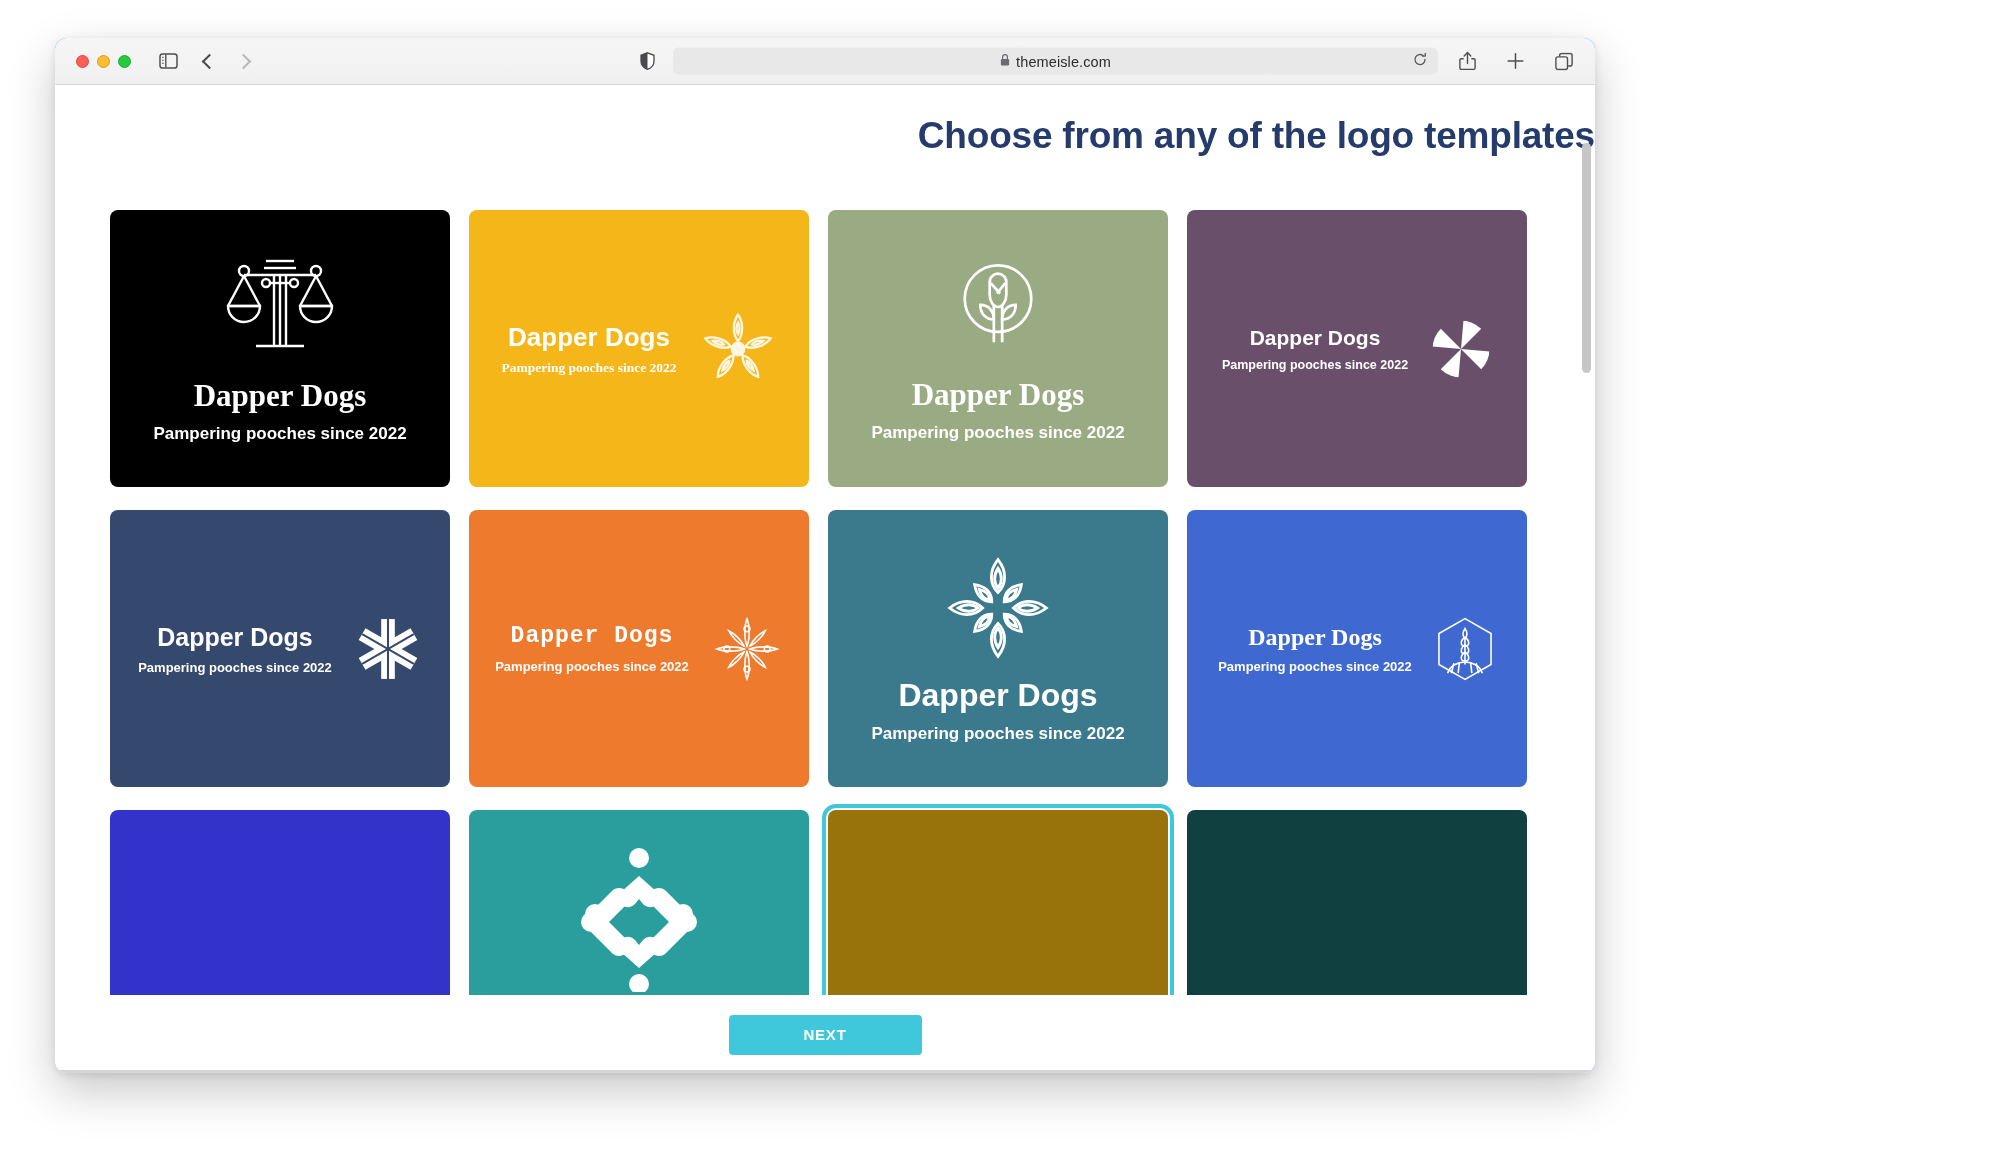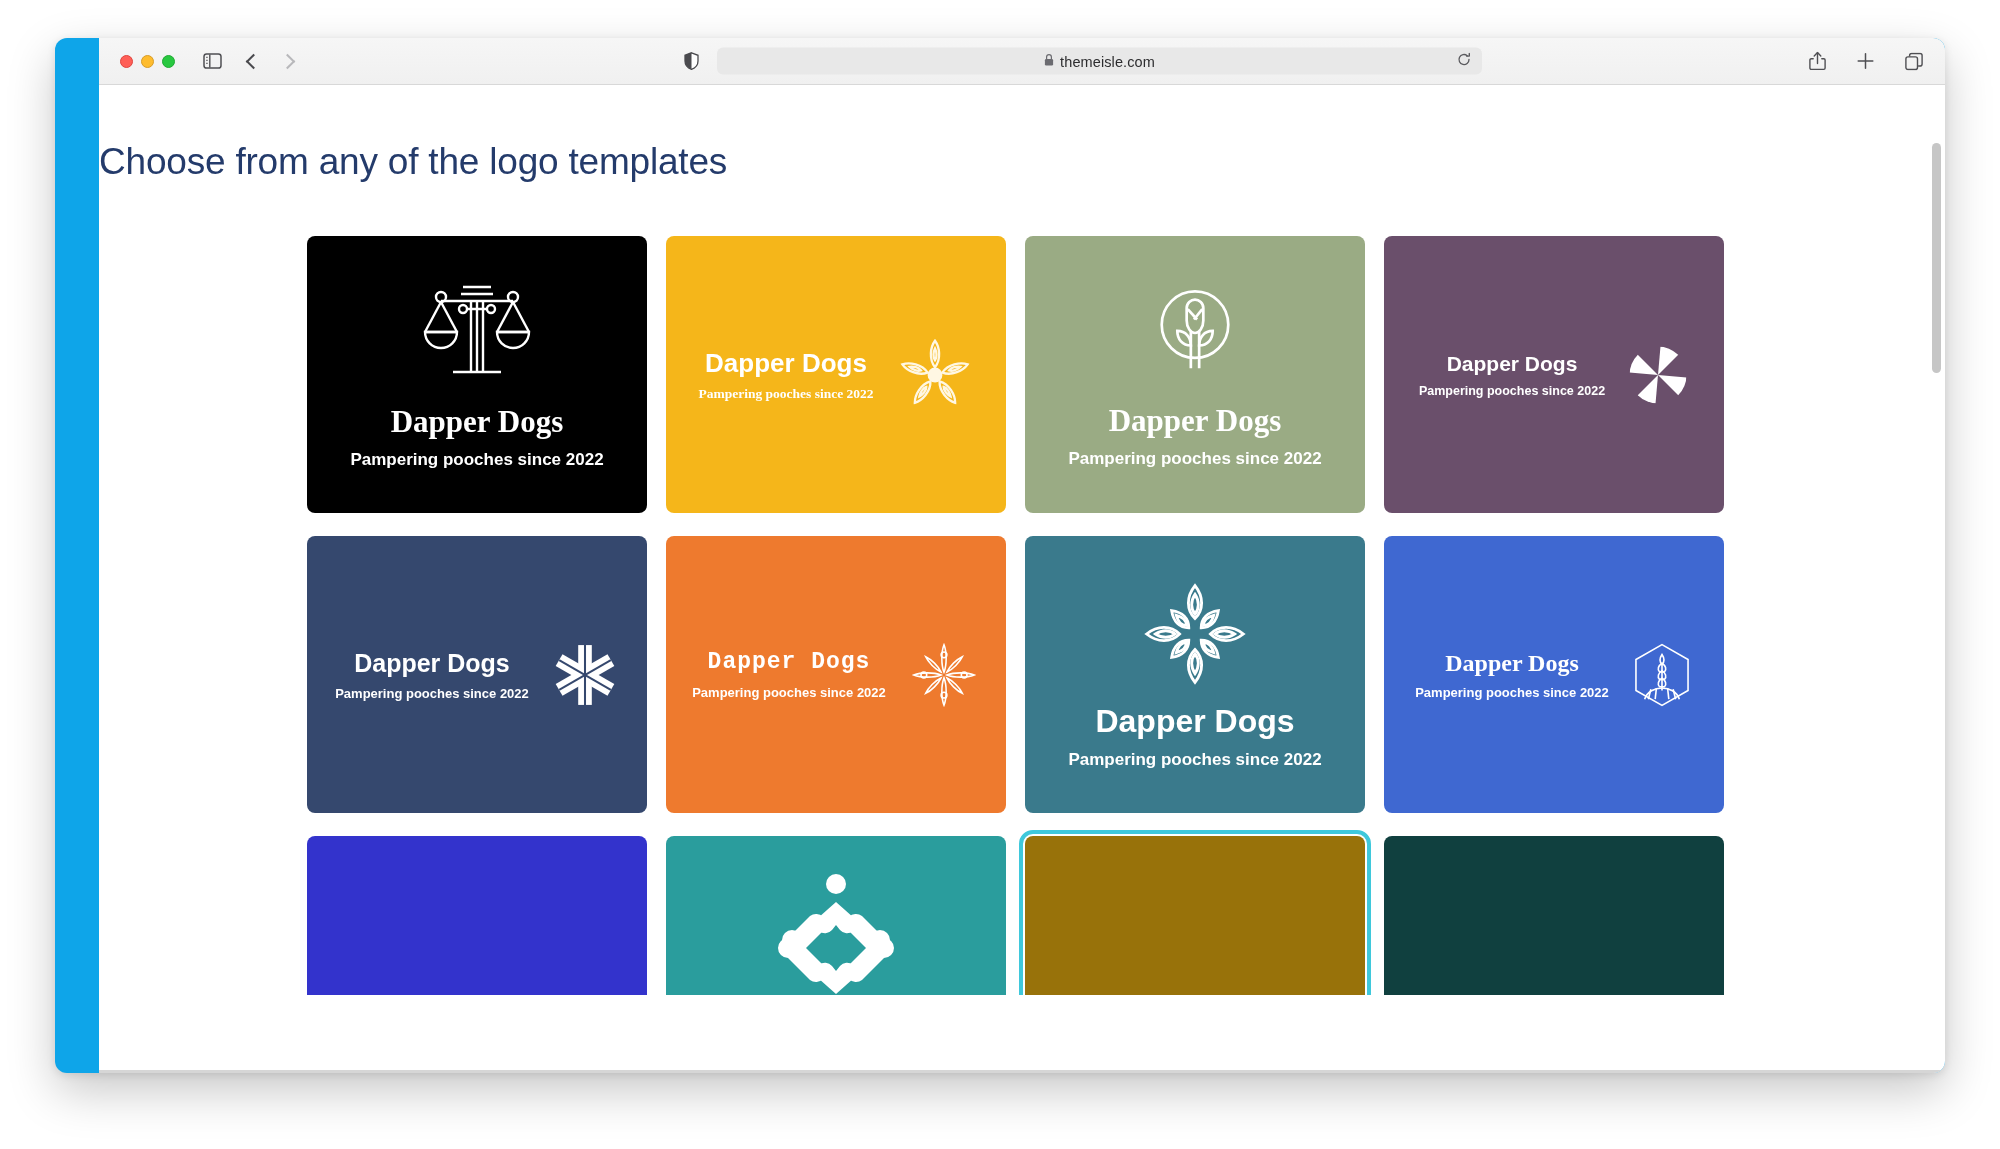--- a/index.html
+++ b/index.html
@@ -7,26 +7,25 @@
     width: 2000px; height: 1149px;
     background: #ffffff;
     font-family: "Liberation Sans", sans-serif;
     overflow: hidden;
   }
 
   
   .browser-window {
     position: absolute;
     left: 55px; top: 38px;
-    width: 1890px; height: 1035px;
+    width: 1540px; height: 1035px;
     background: #0ea5e9;
     border-radius: 12px;
     box-shadow: 0 18px 48px rgba(0,0,0,0.22), 0 2px 8px rgba(0,0,0,0.10);
     overflow: hidden;
-    padding-left: 44px;
   }
 
   
   .toolbar {
     position: relative;
     height: 47px;
     background: linear-gradient(#f6f6f6, #f0f0f0);
     border-bottom: 1px solid #d8d8d8;
     display: flex;
     align-items: center;
@@ -84,24 +83,24 @@
     overflow: hidden;
   }
   .page-scroll {
     position: absolute;
     left: 0; top: 0; right: 0;
     bottom: 78px;
     overflow: hidden;
   }
 
   .headline {
-    margin-top: 56px;
-    text-align: left;
+    margin-top: 30px;
+    text-align: right;
     font-size: 37px;
-    font-weight: normal;
+    font-weight: bold;
     color: #243b6b;
     letter-spacing: -0.2px;
   }
   .subheadline {
     margin-top: 17px;
     text-align: center;
     font-size: 18.5px;
     color: #9a9a9f;
   }
 
@@ -534,20 +533,23 @@
         </div>
 
         <div class="card" style="background:#10403f">
           
           
         </div>
 
       </div>
     </div>
 
+    <div class="footer">
+      <button class="next-btn">NEXT</button>
+    </div>
 
     <div class="scrollbar-track">
       <div class="scrollbar-thumb"></div>
     </div>
 
     <div class="bottom-edge"></div>
   </div>
 </div>
 
 </body></html>

